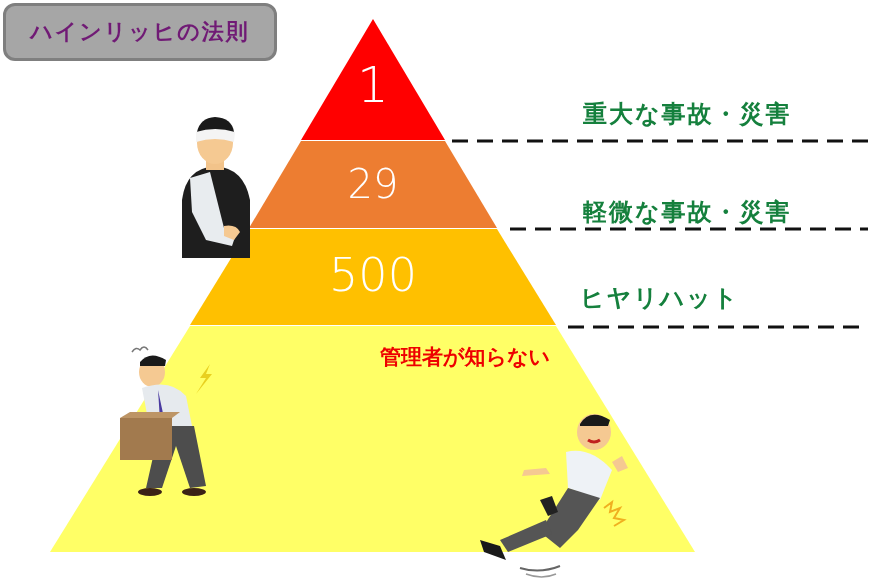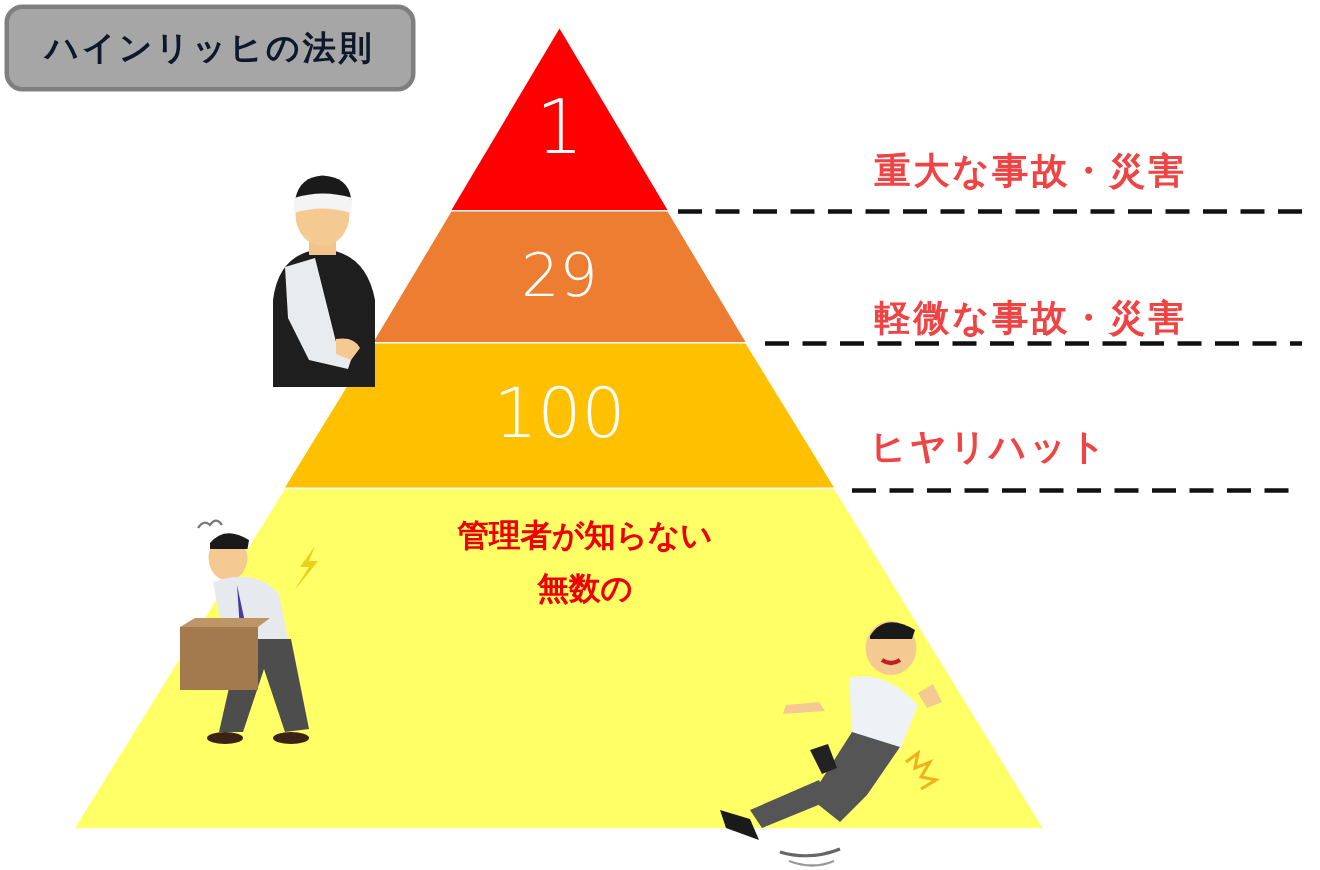--- a/index.html
+++ b/index.html
@@ -1,22 +1,22 @@
 <!DOCTYPE html>
 <html><head>
 <meta charset="utf-8">
 <style>
   html,body{margin:0;padding:0;background:#ffffff;}
   body{width:880px;height:580px;position:relative;overflow:hidden;font-family:"DejaVu Sans",sans-serif;}
   .title-box{position:absolute;left:3px;top:3px;width:274px;height:58px;box-sizing:border-box;
-    background:#a6a6a6;border:3px solid #7f7f7f;border-radius:12px;color:#0f172a;
+    background:#a6a6a6;border:3px solid #7f7f7f;border-radius:12px;color:#701a75;
     font-weight:bold;font-size:22px;display:flex;align-items:center;justify-content:center;letter-spacing:2px;}
   svg.pyr{position:absolute;left:0;top:0;}
   .num{position:absolute;color:#ffffff;font-family:"DejaVu Sans",sans-serif;font-weight:200;text-align:center;}
-  .lbl{position:absolute;font-weight:bold;font-size:24px;color:#ef4444;letter-spacing:2px;white-space:nowrap;}
+  .lbl{position:absolute;font-weight:bold;font-size:24px;color:#15803d;letter-spacing:2px;white-space:nowrap;}
   .base-text{position:absolute;left:230px;width:320px;text-align:center;color:#ee0000;font-weight:bold;font-size:21px;line-height:35px;}
 </style>
 </head>
 <body>
 
 <div class="title-box">
   <span>ハインリッヒの法則</span>
 </div>
 
 <svg class="pyr" width="880" height="580">
@@ -66,22 +66,21 @@
     <path d="M500,540 L546,520 L552,534 L508,552 Z" fill="#555"></path>
     <path d="M540,500 L552,496 L558,512 L548,516 Z" fill="#222"></path>
     <path d="M604,508 l8,-6 l-2,10 l10,-4 l-6,10 l10,2 l-10,6" stroke="#f0b020" stroke-width="2" fill="none"></path>
     <path d="M520,568 Q540,574 560,566" stroke="#666" stroke-width="2" fill="none"></path>
     <path d="M526,574 Q542,580 556,574" stroke="#999" stroke-width="1.5" fill="none"></path>
   </g>
 </svg>
 
 <div class="num" style="left:323px;top:55px;width:100px;font-size:50px;line-height:60px;">1</div>
 <div class="num" style="left:313px;top:156px;width:120px;font-size:40px;line-height:56px;">29</div>
-<div class="num" style="left:303px;top:246px;width:140px;font-size:46px;line-height:58px;">100</div>
+<div class="num" style="left:303px;top:246px;width:140px;font-size:46px;line-height:58px;">500</div>
 
 <div class="lbl" style="left:583px;top:98px;">重大な事故・災害</div>
 <div class="lbl" style="left:583px;top:196px;">軽微な事故・災害</div>
 <div class="lbl" style="left:580px;top:282px;">ヒヤリハット</div>
 
-<div class="base-text" style="top:340px;">
+<div class="base-text" style="top:340px;text-align:right;">
   <div>管理者が知らない</div>
-  <div>無数の</div>
 </div>
 
 </body></html>

